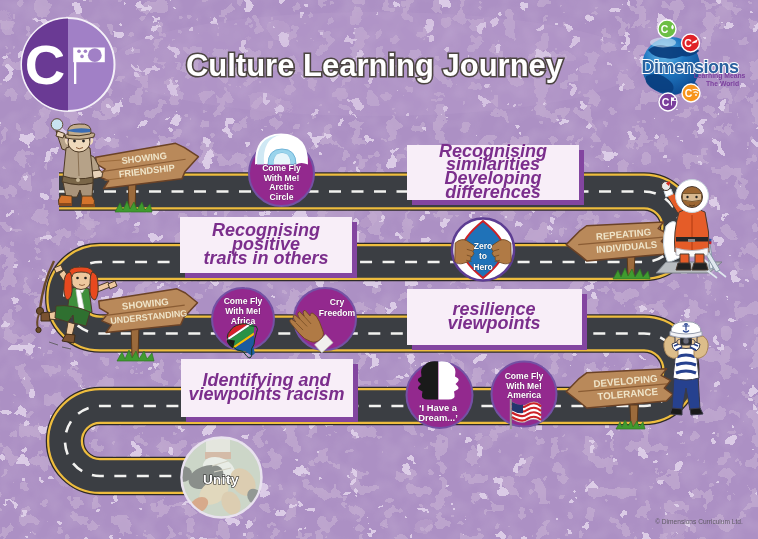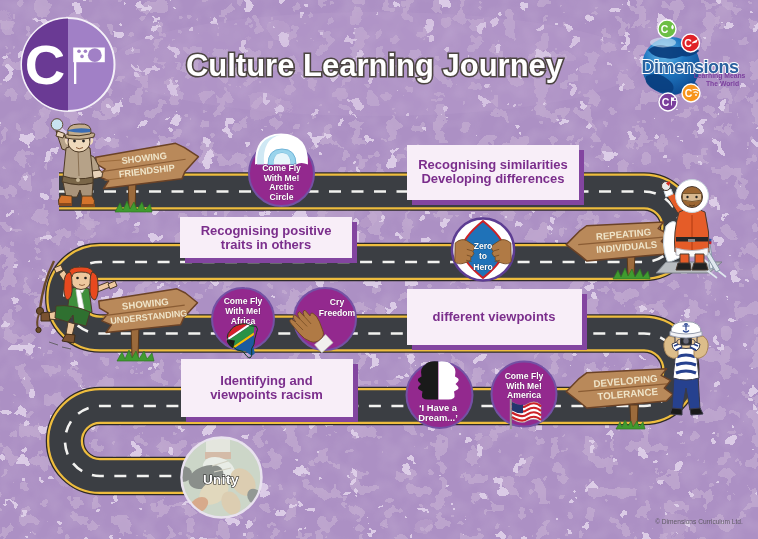--- a/index.html
+++ b/index.html
@@ -2,21 +2,21 @@
 <html><head>
 <meta charset="utf-8">
 <style>
   html,body{margin:0;padding:0;}
   #stage{position:relative;width:758px;height:539px;overflow:hidden;
     font-family:"Liberation Sans",sans-serif;
     background:#a78cc1;}
   .box{position:absolute;background:#f8eef8;box-shadow:5px 5px 0 #8345a0;
     color:#7b2e8c;font-weight:bold;text-align:center;
     display:flex;flex-direction:column;justify-content:center;}
-  .box div{line-height:13.8px;font-size:13px;}
+  .box div{line-height:13.8px;font-size:18px;font-style:italic;}
 </style>
 </head>
 <body>
 <div id="stage">
   <svg id="art" width="758" height="539" viewBox="0 0 758 539" style="position:absolute;left:0;top:0;font-family:'Liberation Sans',sans-serif">
     <defs>
       <filter id="blotchD" x="0" y="0" width="100%" height="100%">
         <feTurbulence type="fractalNoise" baseFrequency="0.06 0.066" numOctaves="3" seed="17"></feTurbulence>
         <feColorMatrix type="matrix" values="0 0 0 0 0.567  0 0 0 0 0.435  0 0 0 0 0.651  2.6 0 0 0 -0.92"></feColorMatrix>
         <feComponentTransfer>
@@ -388,24 +388,24 @@
     </g>
 
     <text x="374.5" y="76" text-anchor="middle" font-size="31" font-weight="bold" fill="#ffffff" stroke="#4c4542" stroke-width="3.2" paint-order="stroke">Culture Learning Journey</text>
     <text x="699" y="524" text-anchor="middle" font-size="6.6" fill="#5f5a66">© Dimensions Curriculum Ltd.</text>
   </svg>
 
   <div class="box" style="left:407px;top:145px;width:172px;height:54.5px">
     <div>Recognising similarities</div>
       <div>Developing differences</div>
   </div>
-  <div class="box" style="left:180px;top:217px;width:172px;height:41px">
+  <div class="box" style="left:180px;top:217px;width:172px;height:56px">
     <div>Recognising positive</div>
       <div>traits in others</div>
   </div>
   <div class="box" style="left:406.5px;top:288.5px;width:175px;height:56.5px">
-      <div>different viewpoints</div>
+      <div>resilience viewpoints</div>
   </div>
   <div class="box" style="left:180.5px;top:359px;width:172px;height:58px">
     <div>Identifying and</div>
       <div>viewpoints racism</div>
   </div>
 </div>
 
 </body></html>

